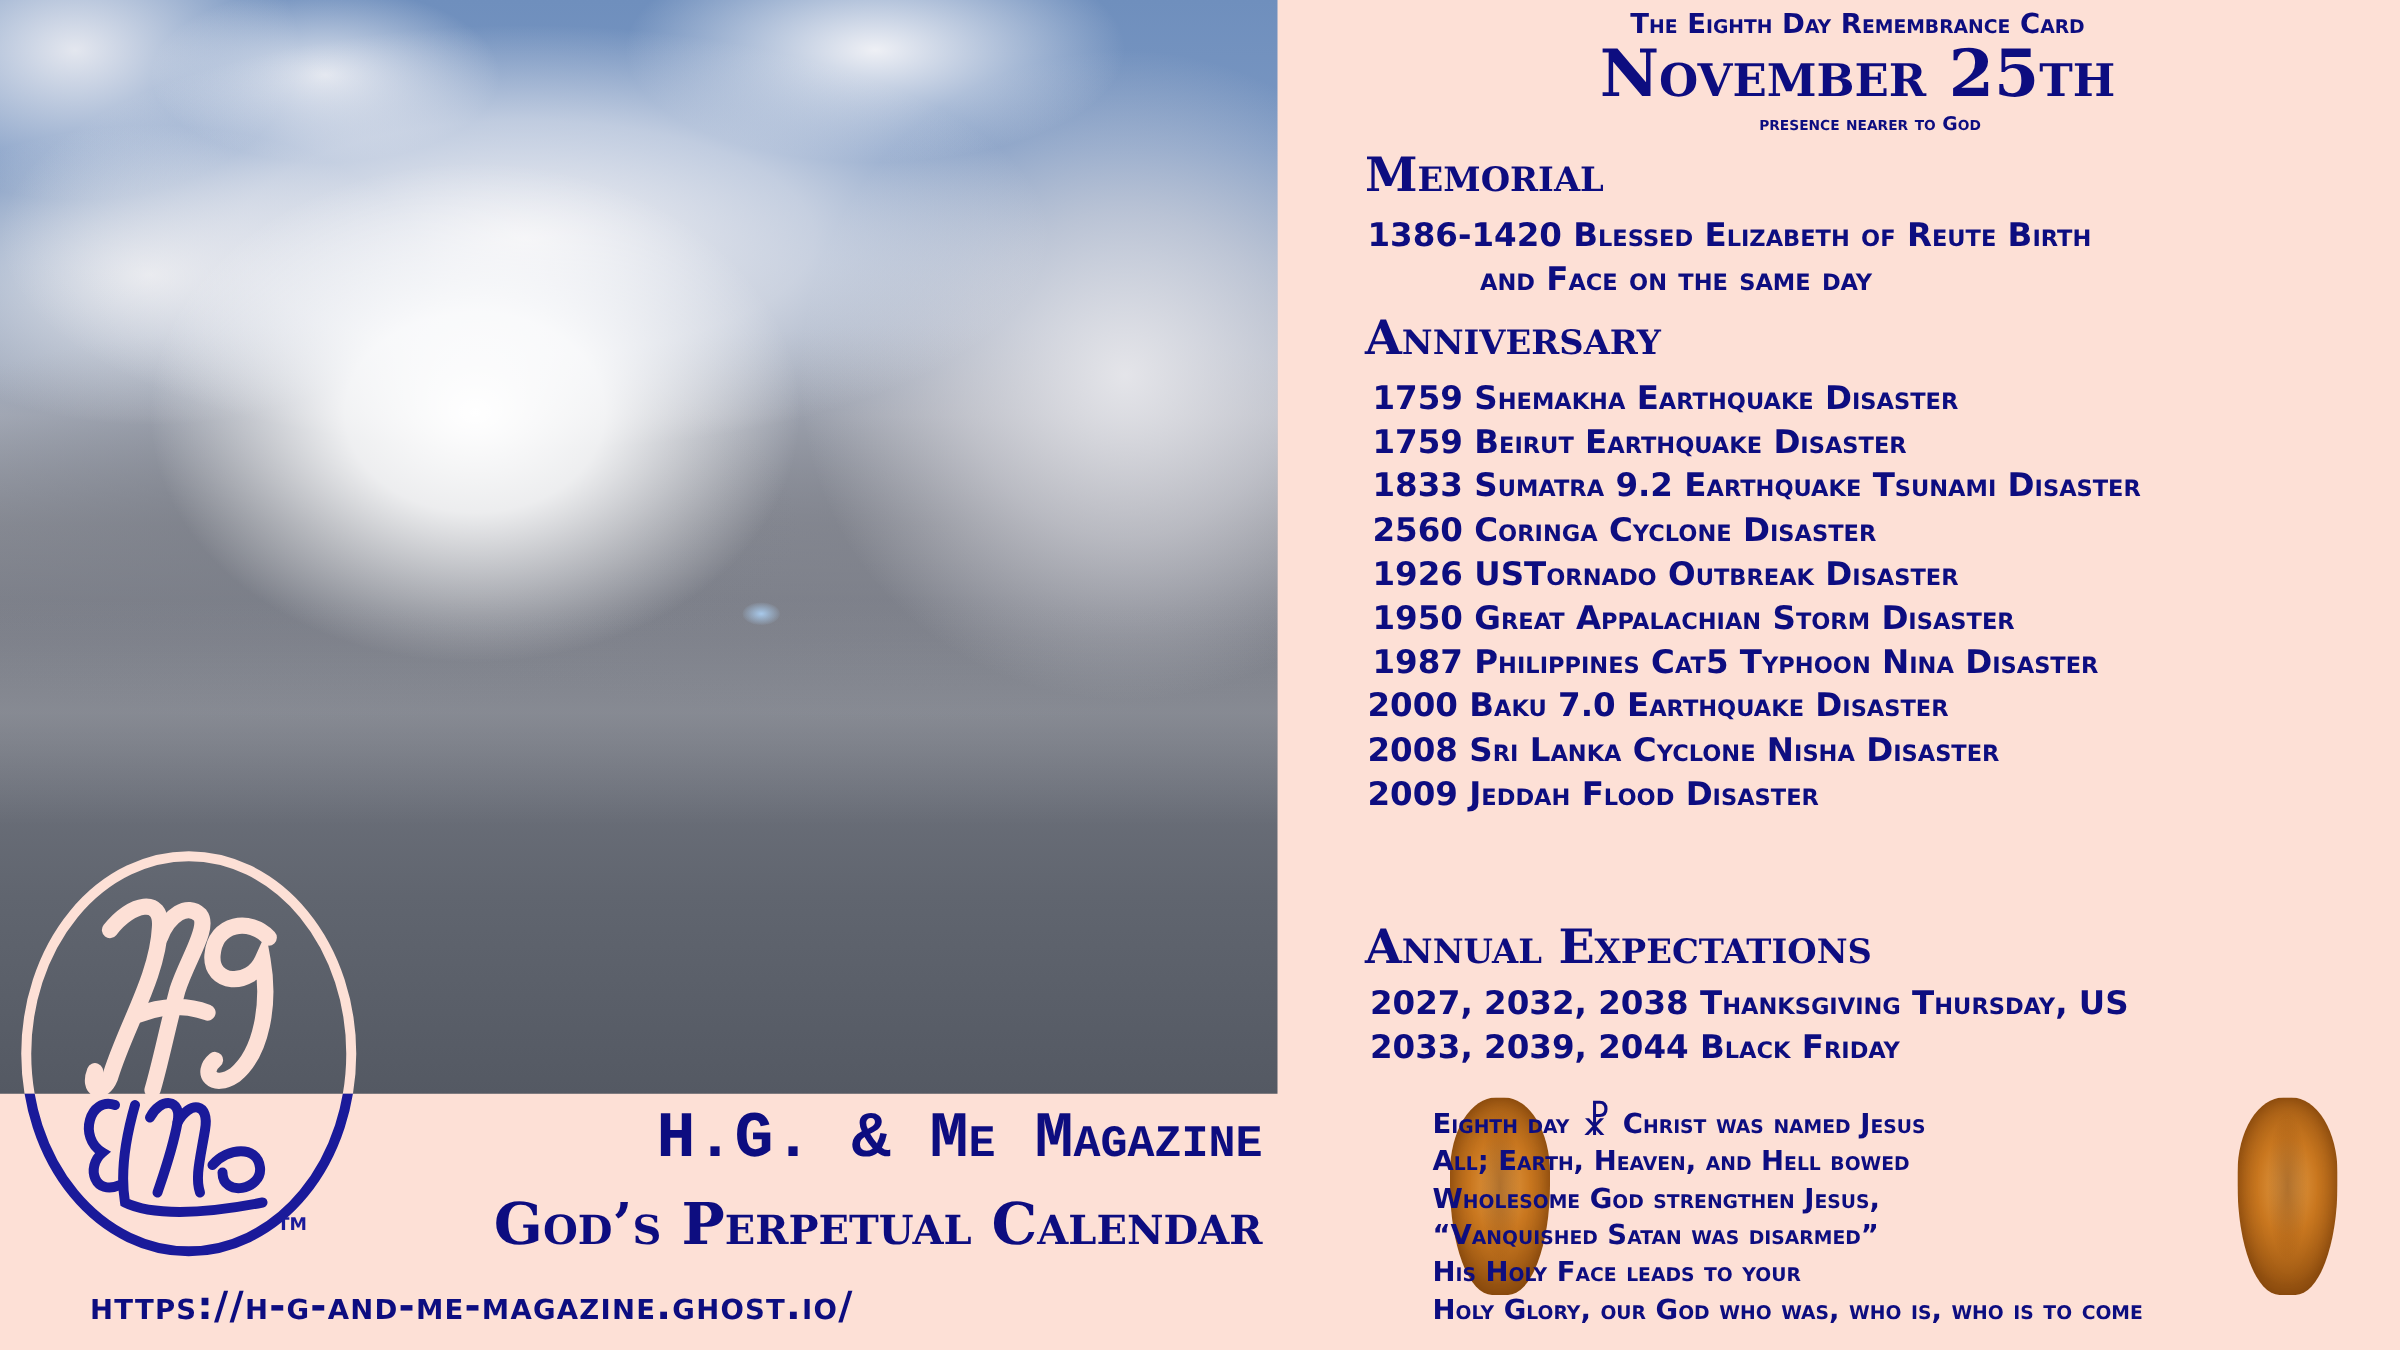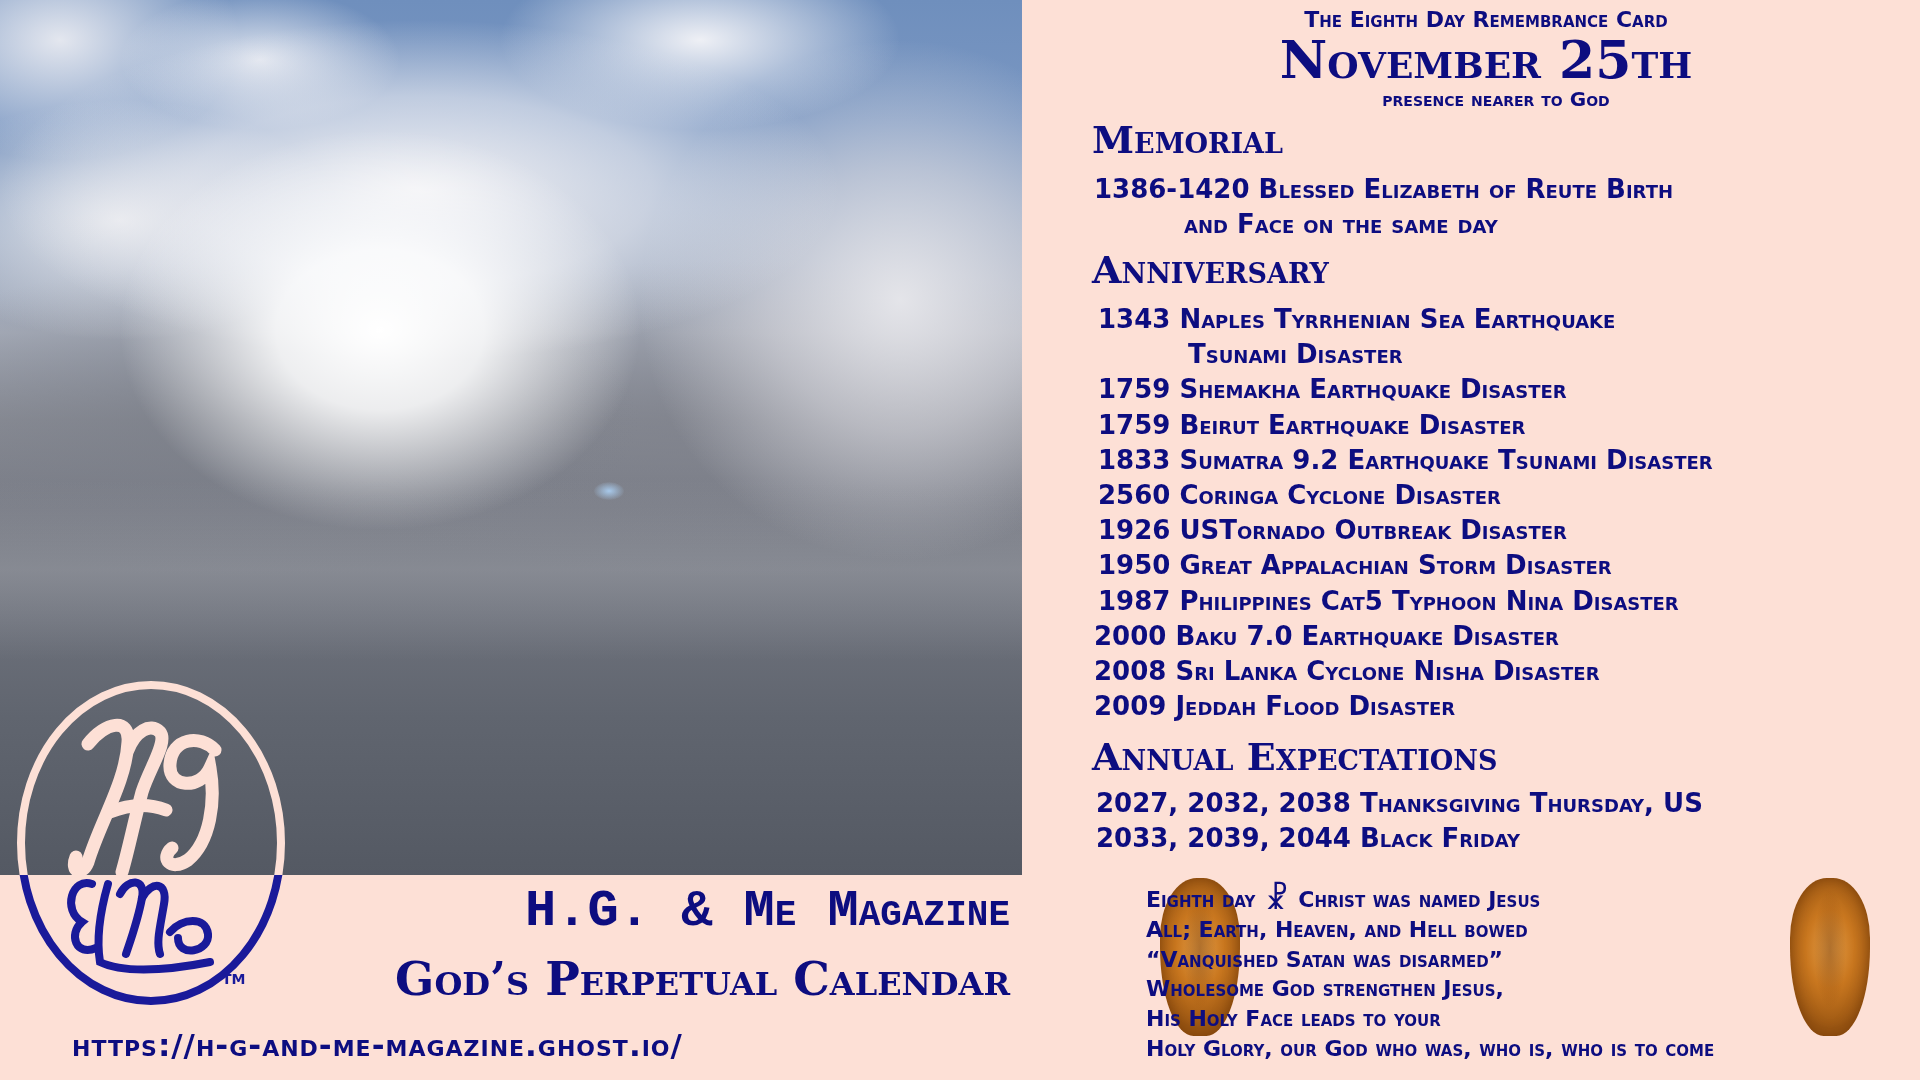--- a/index.html
+++ b/index.html
@@ -69,21 +69,21 @@
       position: absolute; left: 0; width: 836px; top: 6px; text-align: center;
       font-size: 22px; line-height: 28px;
     }
     .card-date {
       position: absolute; left: 0; width: 836px; top: 30px; text-align: center;
       font-size: 52px; line-height: 60px;
       font-family: "DejaVu Serif", "Liberation Serif", serif;
     }
     .card-sub {
       position: absolute; left: 0; width: 836px; top: 86px; text-align: center;
-      font-size: 20px; line-height: 26px; padding-left: 10px;
+      font-size: 15px; line-height: 26px; padding-left: 10px;
     }
     .section-h {
       position: absolute; left: 24px;
       font-size: 38px; line-height: 44px;
       text-decoration-thickness: 3px; text-underline-offset: 5px;
       font-family: "DejaVu Serif", "Liberation Serif", serif;
     }
     .entries { position: absolute; left: 28px; }
     .entry { font-size: 26px; line-height: 35.2px; white-space: nowrap; }
     .entry .indent { display: block; padding-left: 90px; }
@@ -169,24 +169,20 @@
   <div class="section-h sc h-memorial">Memorial</div>
   <div class="entries memorial-list">
     <div class="entry sc">
       <span>1386-1420 Blessed Elizabeth of Reute Birth</span>
       <span class="indent">and Face on the same day</span>
     </div>
   </div>
 
   <div class="section-h sc h-anniv">Anniversary</div>
   <div class="entries anniv-list">
-    <div class="entry sc">
-      <span>1343 Naples Tyrrhenian Sea Earthquake</span>
-      <span class="indent">Tsunami Disaster</span>
-    </div>
     <div class="entry sc">1759 Shemakha Earthquake Disaster</div>
     <div class="entry sc">1759 Beirut Earthquake Disaster</div>
     <div class="entry sc">1833 Sumatra 9.2 Earthquake Tsunami Disaster</div>
     <div class="entry sc">2560 Coringa Cyclone Disaster</div>
     <div class="entry sc">1926 USTornado Outbreak Disaster</div>
     <div class="entry sc">1950 Great Appalachian Storm Disaster</div>
     <div class="entry sc">1987 Philippines Cat5 Typhoon Nina Disaster</div>
     <div class="entry sc wide">2000 Baku 7.0 Earthquake Disaster</div>
     <div class="entry sc wide">2008 Sri Lanka Cyclone Nisha Disaster</div>
     <div class="entry sc wide">2009 Jeddah Flood Disaster</div>
@@ -201,18 +197,18 @@
   <div class="face face-left"></div>
   <div class="face face-right"></div>
 
   <div class="prayer sc">
     <div class="line">
       <span>Eighth day</span>
       <span class="chirho">☧</span>
       <span>Christ was named Jesus</span>
     </div>
     <div class="line">All; Earth, Heaven, and Hell bowed</div>
+    <div class="line">Wholesome God strengthen Jesus,</div>
     <div class="line">“Vanquished Satan was disarmed”</div>
-    <div class="line">Wholesome God strengthen Jesus,</div>
     <div class="line">His Holy Face leads to your</div>
     <div class="line">Holy Glory, our God who was, who is, who is to come</div>
   </div>
 </div>
 
 </body></html>

